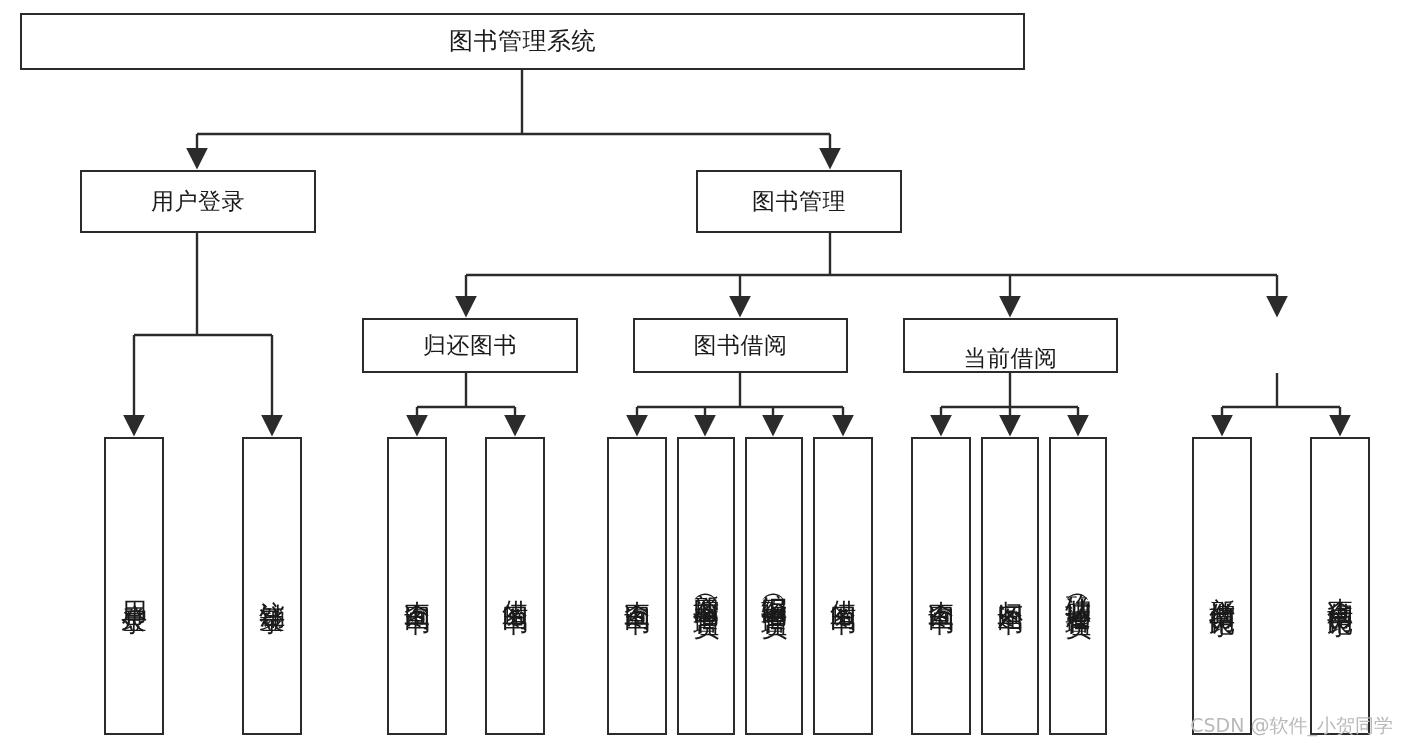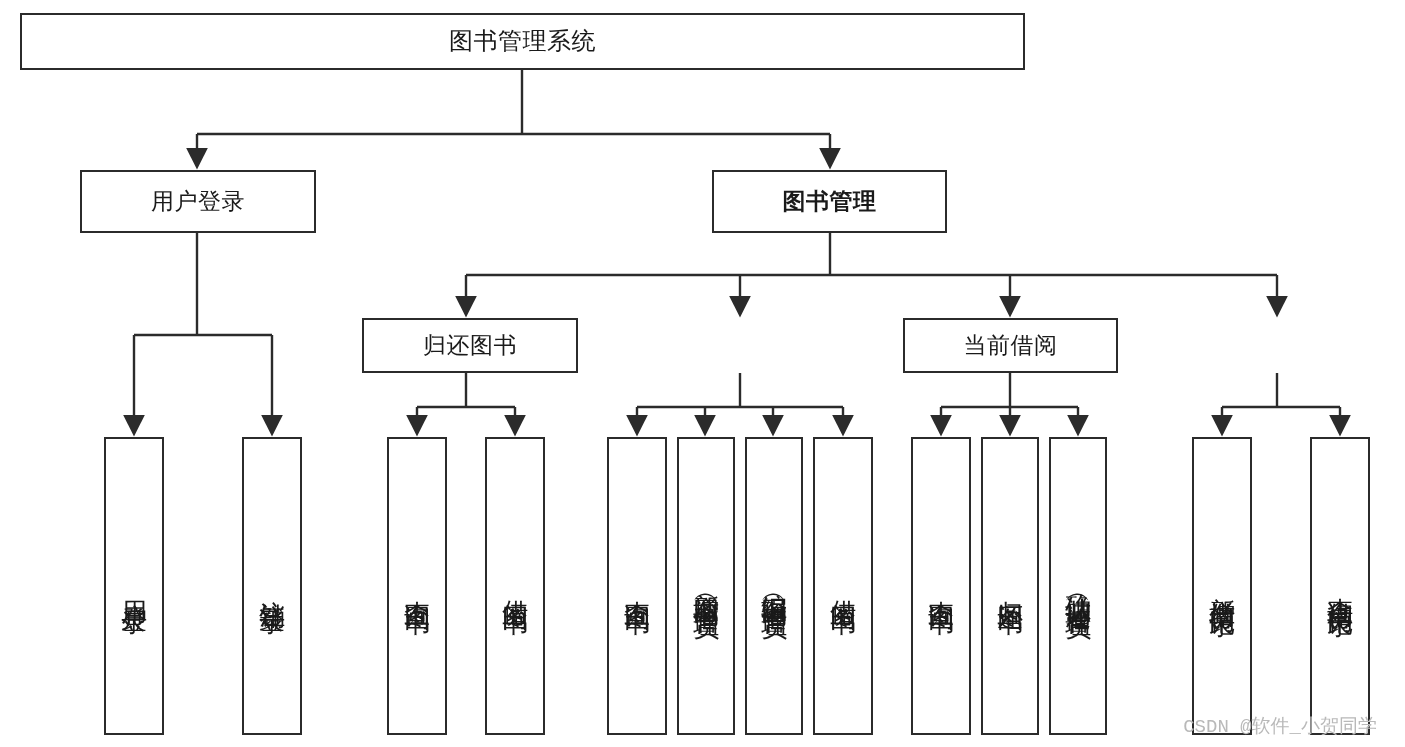--- a/index.html
+++ b/index.html
@@ -61,28 +61,27 @@
   .node.vertical .node-label {
     writing-mode: vertical-rl;
     text-orientation: upright;
     font-size: 26px;
     line-height: 1.05;
     letter-spacing: 3px;
     white-space: nowrap;
   }
   .watermark {
     position: absolute;
-    right: 28px;
+    right: 12px;
     bottom: 8px;
     font-size: 19px;
     color: #b9b9b9;
     z-index: 5;
     white-space: nowrap;
     user-select: none;
-    font-family: Liberation Mono, monospace;
   }
 </style>
 </head>
 <body>
 
 <div id="diagram-canvas">
 
   <svg id="connector-layer" viewBox="0 0 1405 747" width="1405" height="747" xmlns="http://www.w3.org/2000/svg">
     <defs>
       <marker id="arrow" viewBox="0 0 12 12" refX="10" refY="6" markerWidth="9" markerHeight="9" orient="auto-start-reverse">
@@ -134,30 +133,33 @@
   </svg>
 
   <div class="node horizontal root" style="left:20px; top:13px; width:1005px; height:57px;">
     <span class="node-label">图书管理系统</span>
   </div>
 
   <div class="node horizontal" style="left:80px; top:170px; width:236px; height:63px;">
     <span class="node-label">用户登录</span>
   </div>
 
-  <div class="node horizontal" style="left:712px; top:170px; width:235px; height:63px;font-weight:bold;">
+  <div class="node horizontal" style="left:696px; top:170px; width:206px; height:63px;">
     <span class="node-label">图书管理</span>
   </div>
 
   <div class="node horizontal" style="left:362px; top:318px; width:216px; height:55px;">
     <span class="node-label">归还图书</span>
   </div>
 
-
-  <div class="node horizontal" style="left:903px; top:318px; width:215px; height:55px;">
+  <div class="node horizontal" style="left:633px; top:318px; width:215px; height:55px;">
+    <span class="node-label">图书借阅</span>
+  </div>
+
+  <div class="node horizontal" style="left:903px; top:318px; width:215px; height:55px;align-items:flex-end;">
     <span class="node-label">当前借阅</span>
   </div>
 
 
   <div class="node vertical" style="left:104px; top:437px; width:60px; height:298px;">
     <span class="node-label">用户登录</span>
   </div>
 
   <div class="node vertical" style="left:242px; top:437px; width:60px; height:298px;">
     <span class="node-label">注销登录</span>

